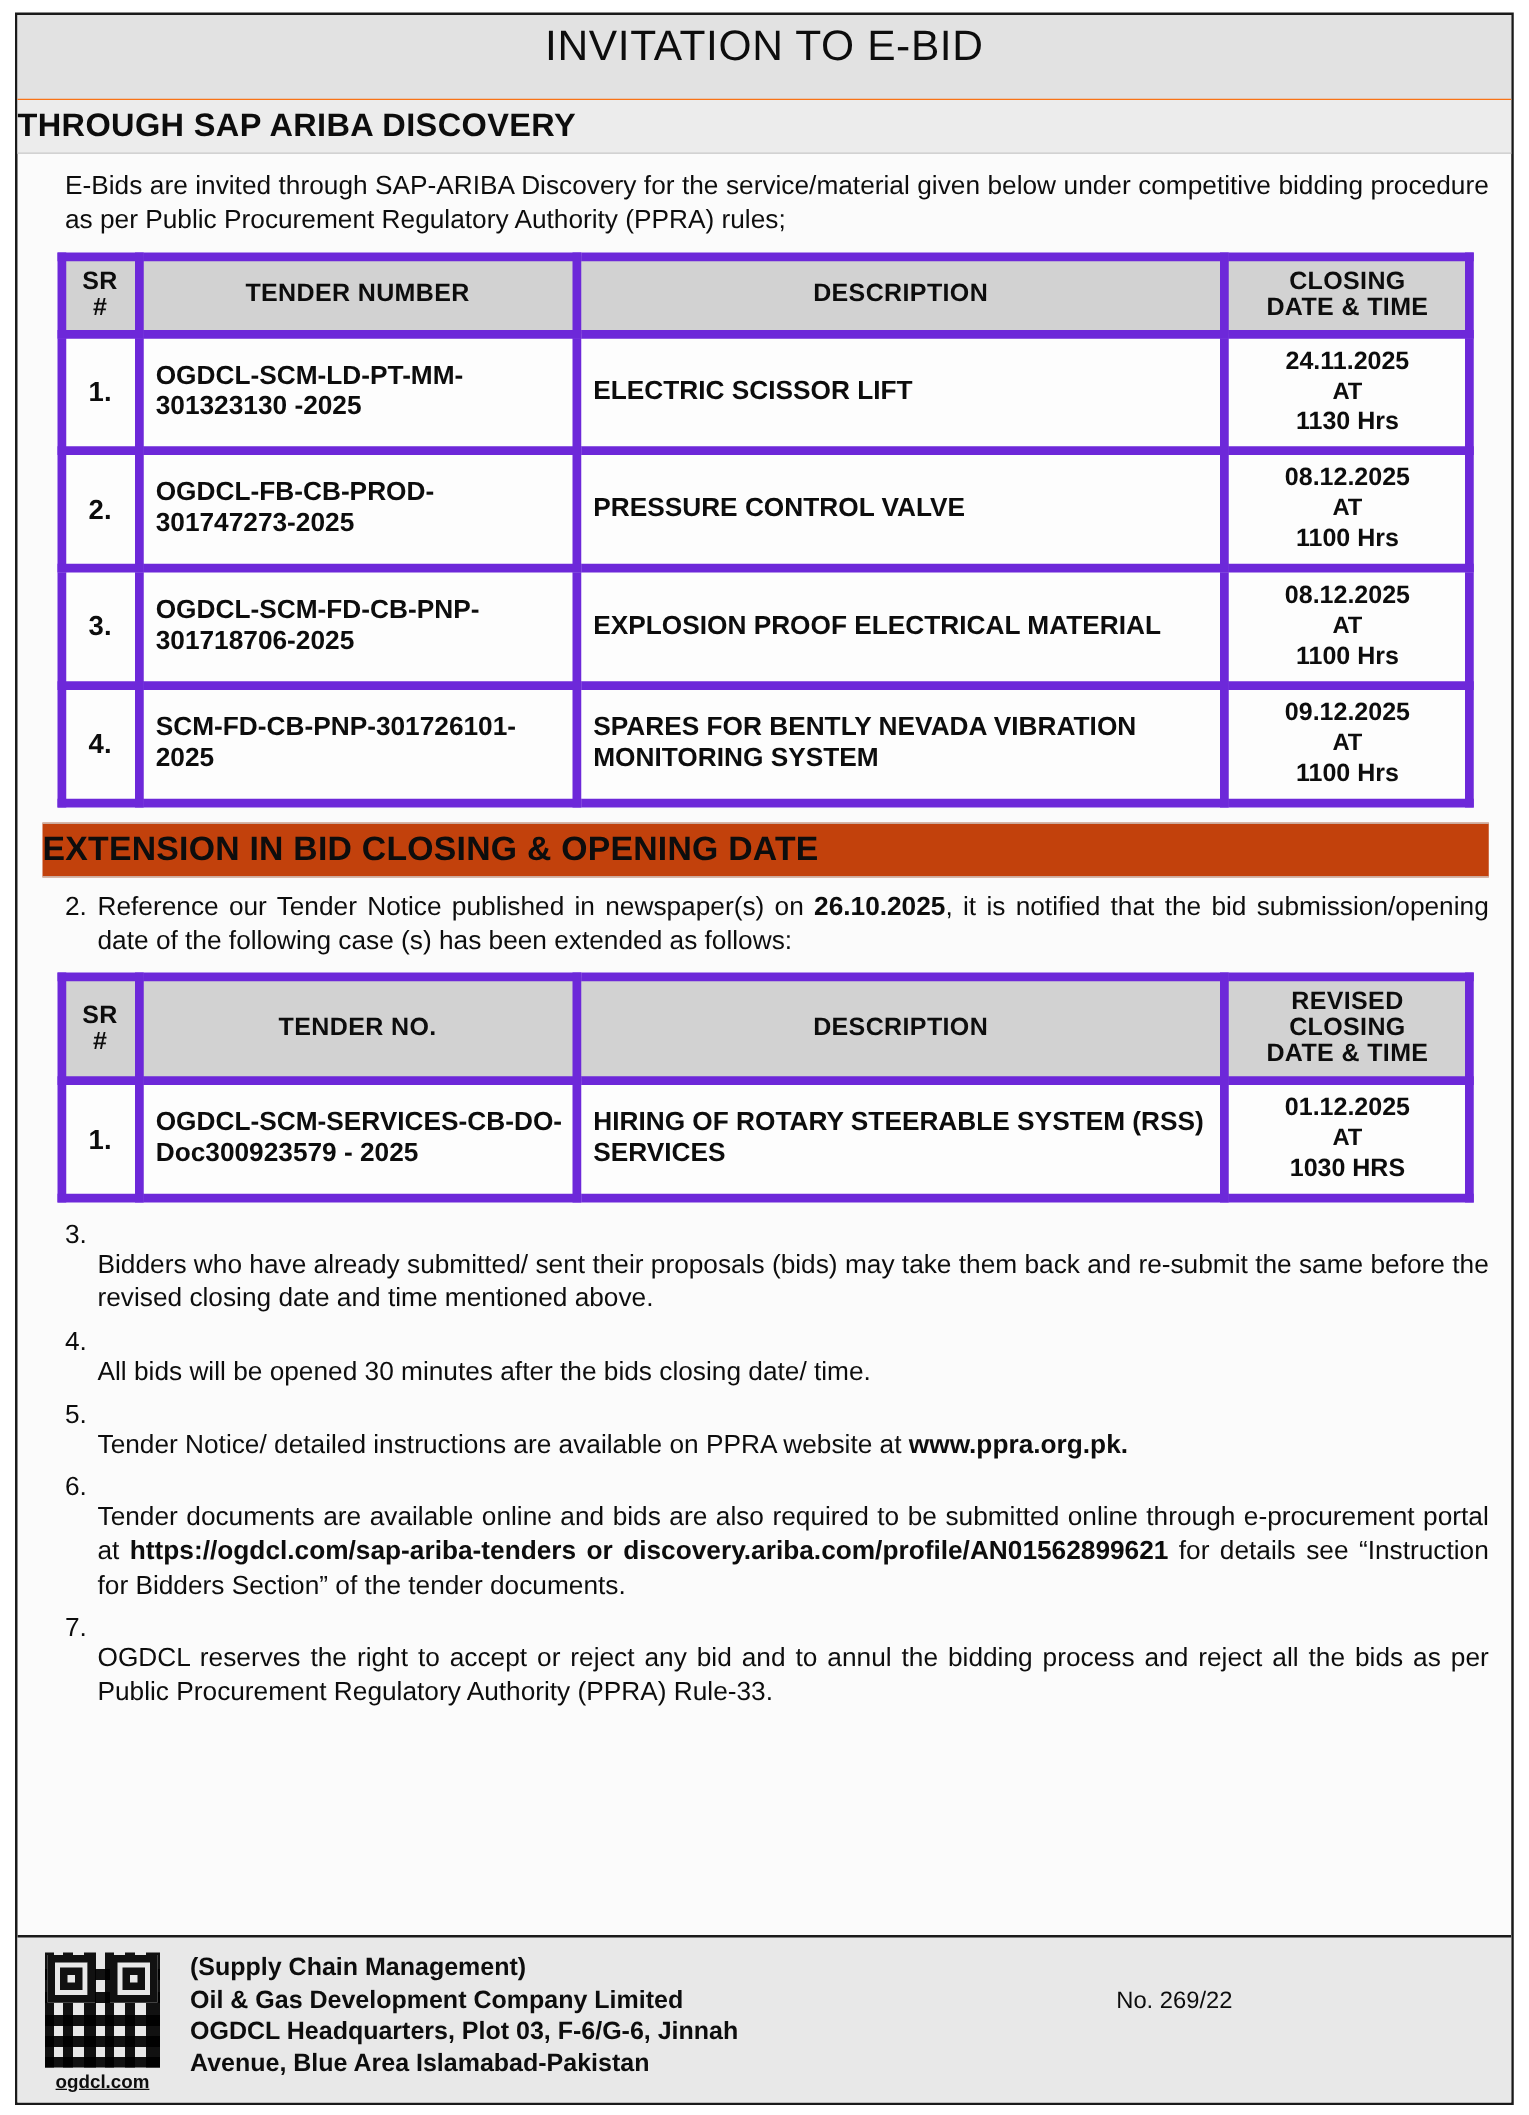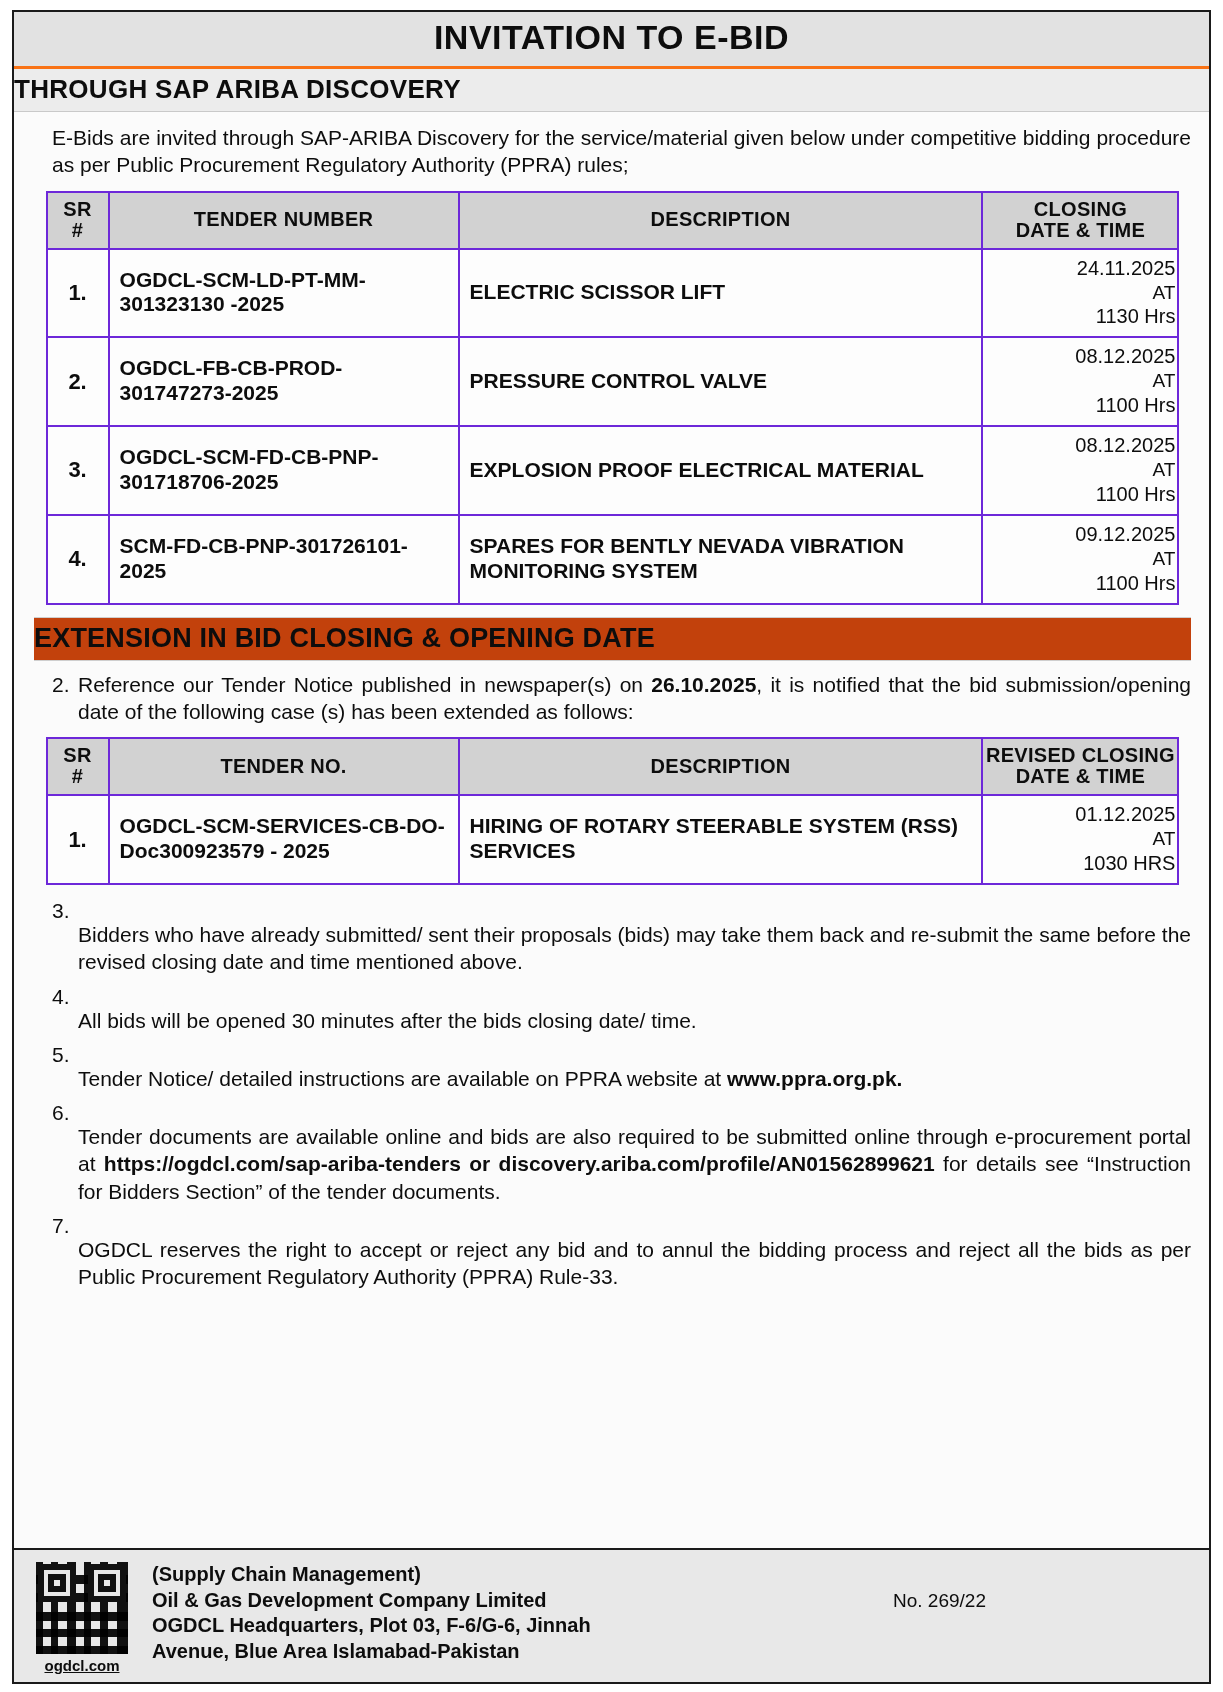--- a/index.html
+++ b/index.html
@@ -24,24 +24,24 @@
     background: #fbfbfb;
     display: flex;
     flex-direction: column;
   }
 
   
   .title-bar {
     background: #e2e2e2;
     text-align: center;
     font-size: 34px;
-    font-weight: bold;
+    font-weight: normal;
     letter-spacing: 0.5px;
-    padding: 6px 0 9px 0;
-    border-bottom: 3px solid #f97316;
+    padding: 6px 0 22px 0;
+    border-bottom: 1px solid #f97316;
   }
   .subtitle-bar {
     background: #ececec;
     text-align: left;
     font-size: 26px;
     font-weight: bold;
     letter-spacing: 0.3px;
     padding: 5px 0 6px 0;
     border-bottom: 1px solid #c9c9c9;
   }
@@ -60,21 +60,21 @@
 
   
   table.tender {
     width: 98%;
     margin: 0 auto 0 auto;
     border-collapse: collapse;
     background: #fdfdfd;
     table-layout: fixed;
   }
   table.tender th, table.tender td {
-    border: 2px solid #6d28d9;
+    border: 7px solid #6d28d9;
     vertical-align: middle;
   }
   table.tender thead th {
     background: #d2d2d2;
     font-size: 20px;
     font-weight: bold;
     text-align: center;
     padding: 6px 2px 7px 2px;
     line-height: 1.05;
     letter-spacing: 0.3px;
@@ -96,23 +96,23 @@
     padding: 7px 6px 8px 10px;
     line-height: 1.18;
   }
   td.desc {
     font-size: 21px;
     font-weight: bold;
     padding: 7px 6px 8px 10px;
     line-height: 1.18;
   }
   td.date {
-    text-align: right;
+    text-align: center;
     font-size: 20px;
-    font-weight: normal;
+    font-weight: bold;
     padding: 6px 2px 7px 2px;
     line-height: 1.25;
   }
   td.date .mid { font-size: 19px; }
 
   .section-bar {
     background: #c2410c;
     text-align: left;
     font-size: 27px;
     font-weight: bold;

